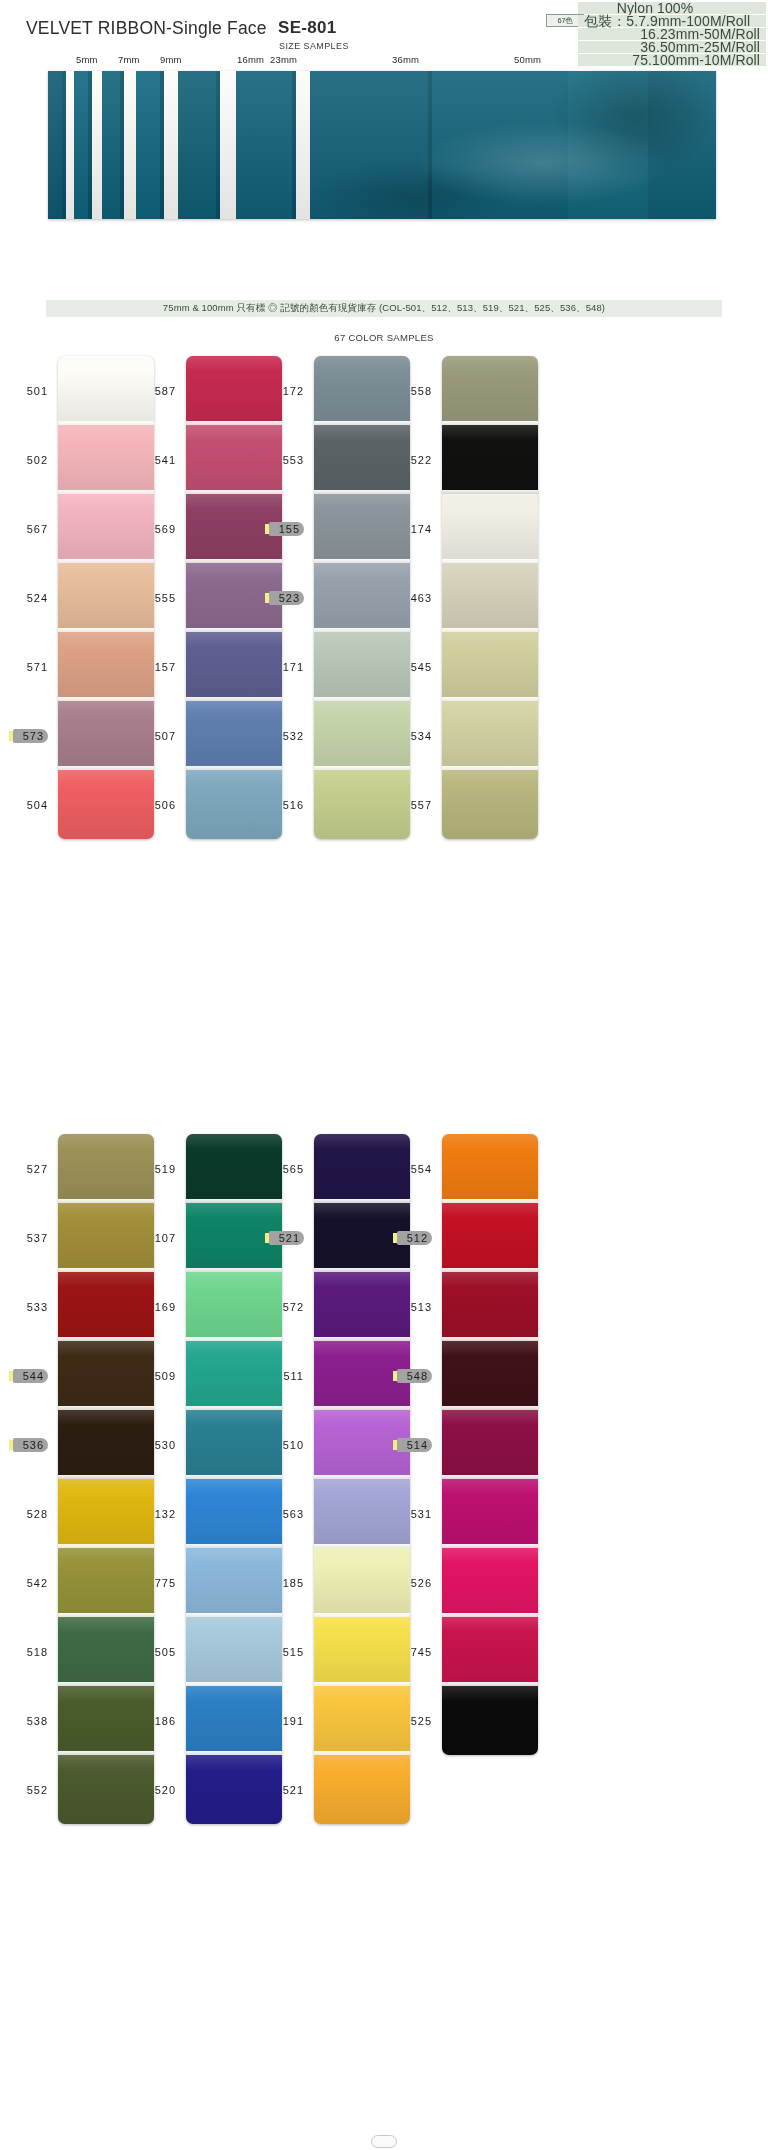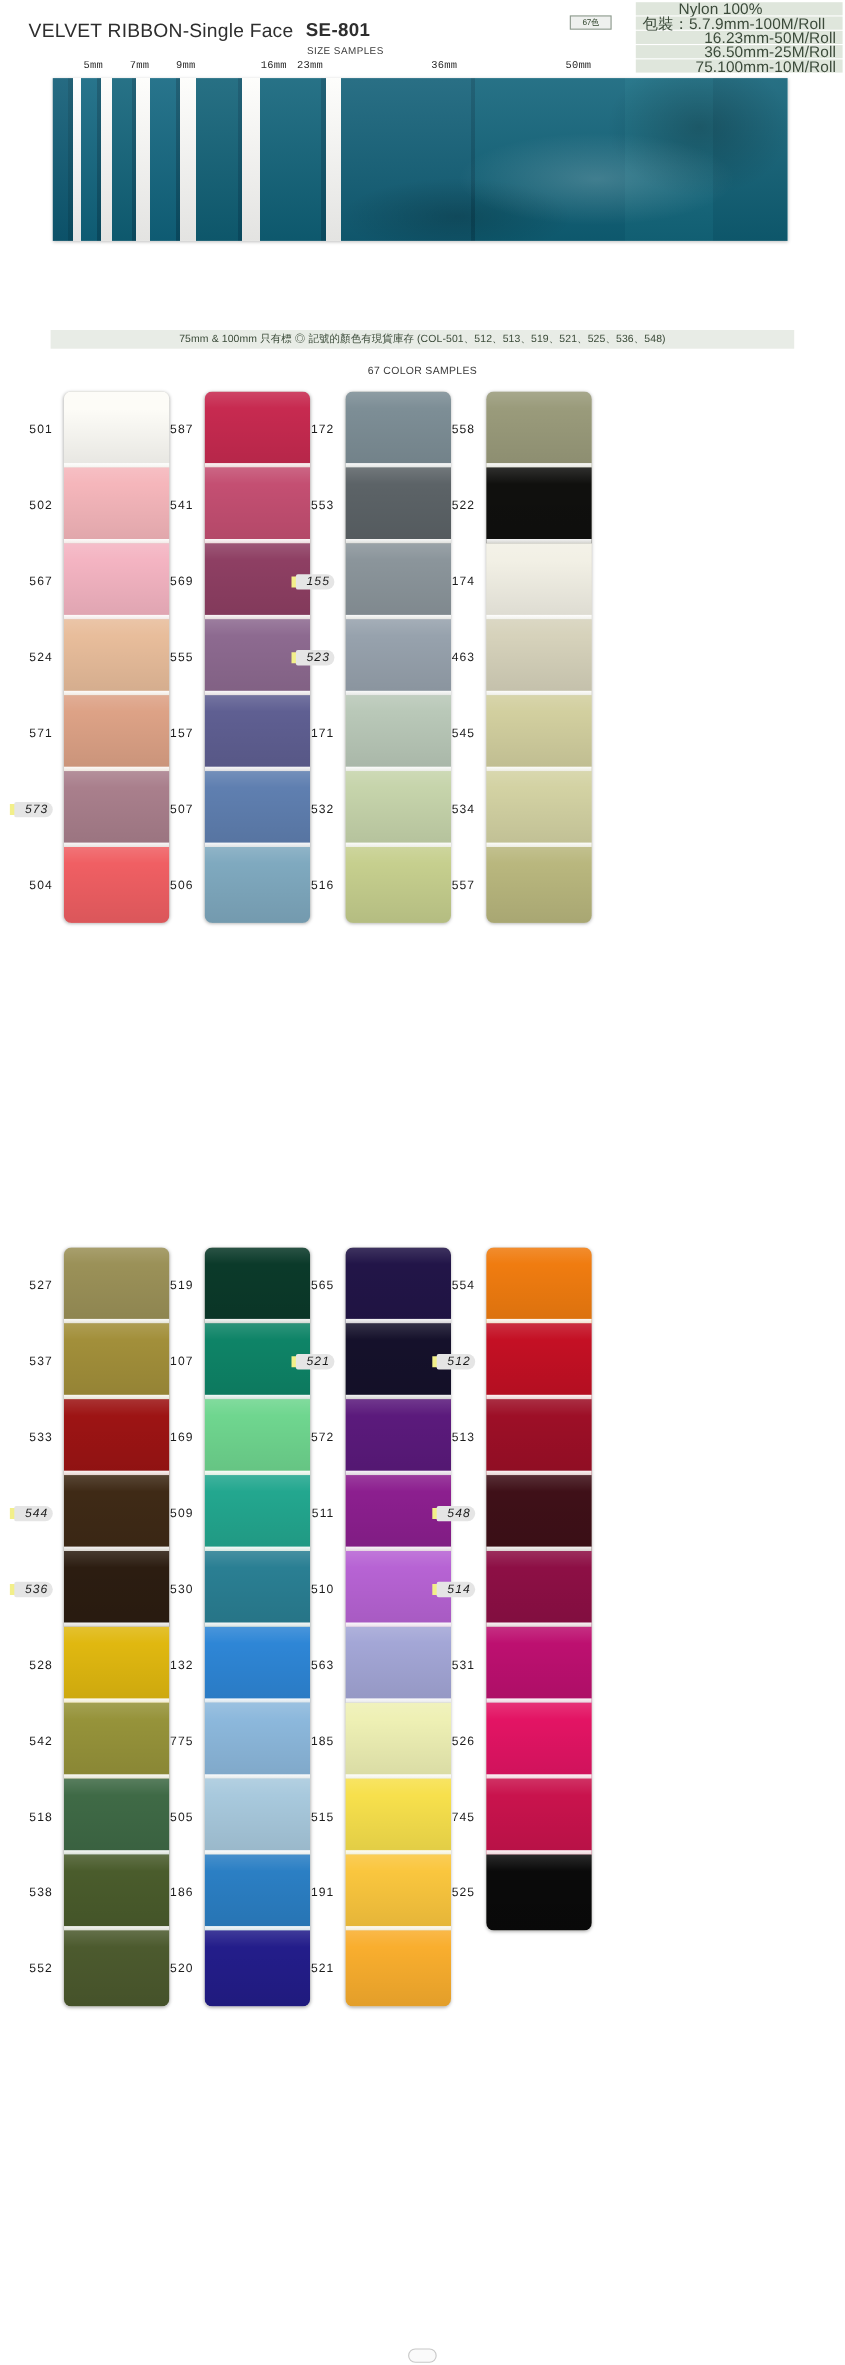--- a/index.html
+++ b/index.html
@@ -43,31 +43,31 @@
     text-align: right;
     padding: 1px 6px 1px 0;
     letter-spacing: .1px;
     line-height: 10px;
     white-space: nowrap;
   }
   .spec-line.first { text-align: center; padding-right: 34px; }
   .spec-line.pack { text-align: left; padding-left: 6px; }
 
   .color-badge {
-    position: absolute; right: 212px; top: 14px;
+    position: absolute; right: 184px; top: 14px;
     width: 38px; height: 13px;
     border: 1px solid #8d9a8d;
     background: #eef0ee;
     font-size: 7.5px; color: #33472f;
     display:flex; align-items:center; justify-content:center;
     letter-spacing: -.3px;
   }
 
   
-  .ruler { position: relative; height: 17px; font-family: Liberation Mono, monospace; }
+  .ruler { position: relative; height: 17px; }
   .ruler span {
     position: absolute; top: 2px;
     font-size: 9.5px; color: #2b2b2b; letter-spacing: .2px;
   }
 
   
   .velvet-wrap {
     position: absolute; left: 48px; top: 71px;
     width: 668px; height: 148px;
     box-shadow: 0 1px 3px rgba(0,0,0,.25);
@@ -136,25 +136,24 @@
     width: 46px;
   }
   .code-cell {
     height: 69px;
     display: flex; align-items: center; justify-content: flex-end;
     font-size: 11px; letter-spacing: 1px; color: #1c1c1c;
     padding-right: 4px;
     position: relative;
   }
   .code-cell.hl .code-txt {
-    background: #e5e5e5;
+    background: #a3a3a3;
     padding: 1px 4px 1px 10px;
     border-radius: 2px 8px 8px 2px;
     box-shadow: -6px 0 0 -2px #f2ef8a;
-    font-style: italic;
   }
 
   .strip {
     position: absolute; left: 52px; top: 0;
     width: 96px;
     border-radius: 7px;
     overflow: hidden;
     box-shadow: 0 1px 3px rgba(0,0,0,.28);
     background: #dcdcd6;
   }

